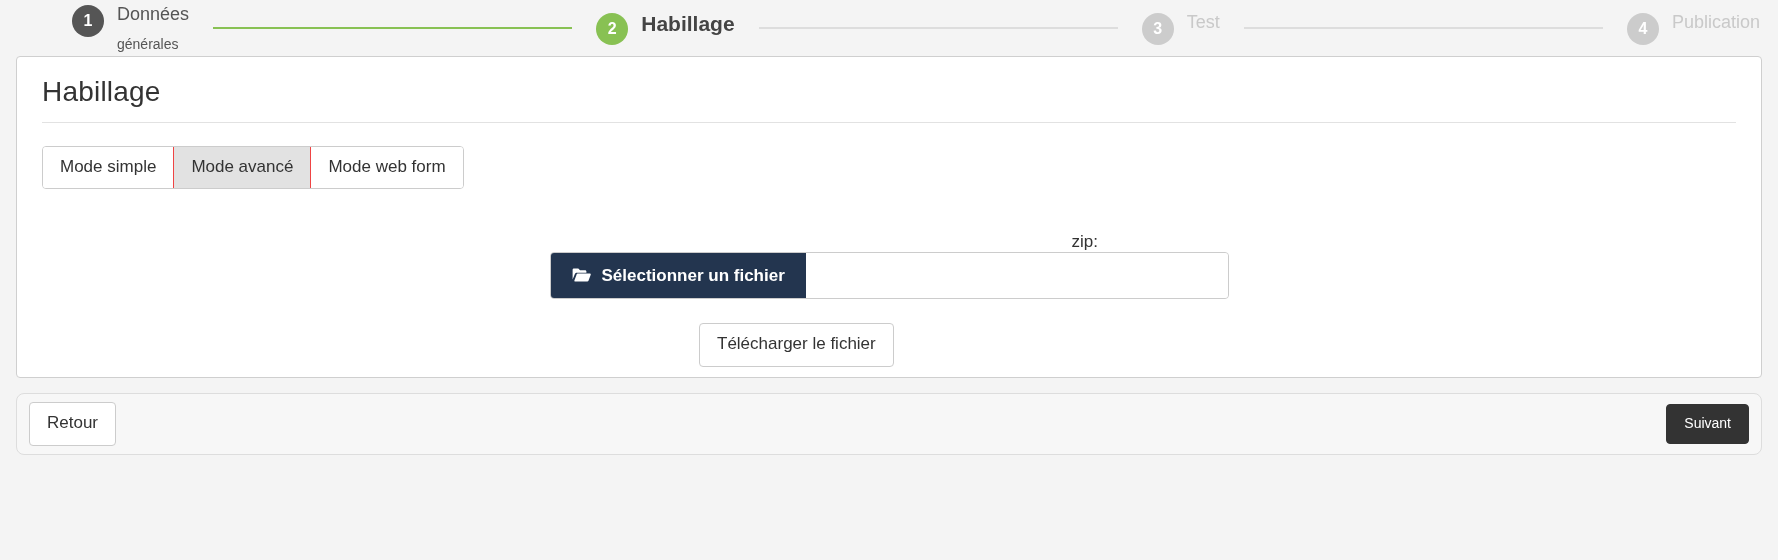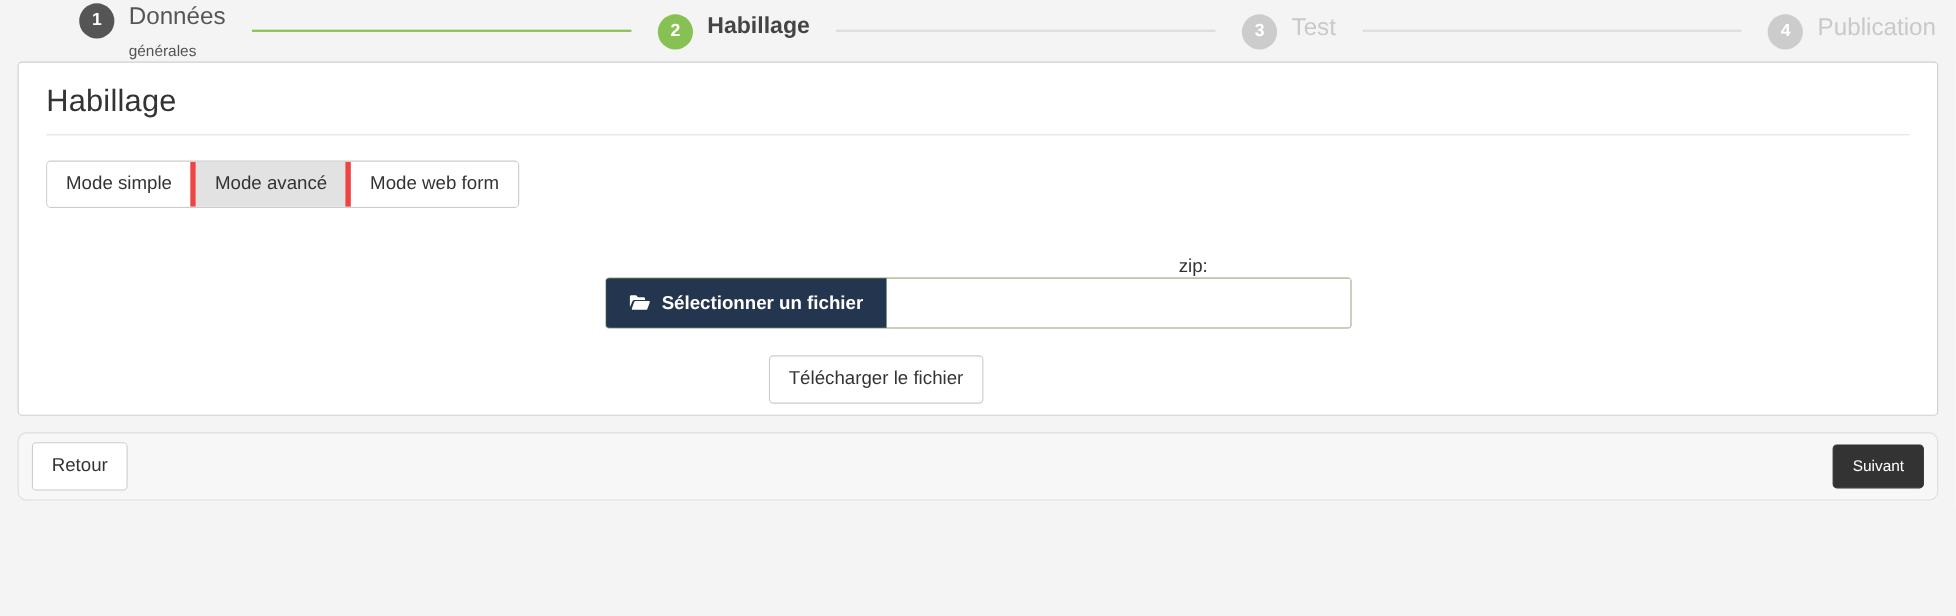--- a/index.html
+++ b/index.html
@@ -46,21 +46,21 @@
   .step-circle.done   { background: #555555; }
   .step-circle.active { background: #88c153; }
   .step-circle.todo   { background: #cccccc; }
 
   .step-labels {
     margin-left: 13px;
     line-height: 1.08;
     padding-top: 1px;
   }
   .step-title {
-    font-size: 22px;
+    font-size: 18px;
     color: #555555;
   }
   .step.active .step-title {
     font-weight: bold;
     color: #444444;
     font-size: 21px;
   }
   .step.todo .step-title { color: #c9c9c9; text-align: right; }
   .step-sub {
     font-size: 14px;
@@ -104,21 +104,21 @@
     border-radius: 4px;
     width: fit-content;
     overflow: hidden;
     background: #ffffff;
   }
   .tab {
     font-size: 17px;
     color: #333333;
     padding: 10px 17px 11px 17px;
     background: #ffffff;
-    border-right: 5px solid #ef4444;
+    border-right: 1px solid #ef4444;
     cursor: pointer;
     line-height: 1.2;
   }
   .tab:last-child { border-right: none; }
   .tab.selected { background: #e2e2e2; }
 
   
   .form-row {
     display: flex;
     align-items: center;
@@ -133,21 +133,21 @@
     padding-right: 16px;
     box-sizing: border-box;
   }
   .file-control {
     display: flex;
     align-items: stretch;
     width: 677px;
     height: 45px;
     border: 1px solid #cccccc;
     border-radius: 4px;
-    background: #4d7c0f;
+    background: #e5e5e5;
     overflow: hidden;
   }
   .browse-btn {
     background: #23354f;
     color: #ffffff;
     font-size: 17px;
     font-weight: bold;
     display: flex;
     align-items: center;
     gap: 11px;

